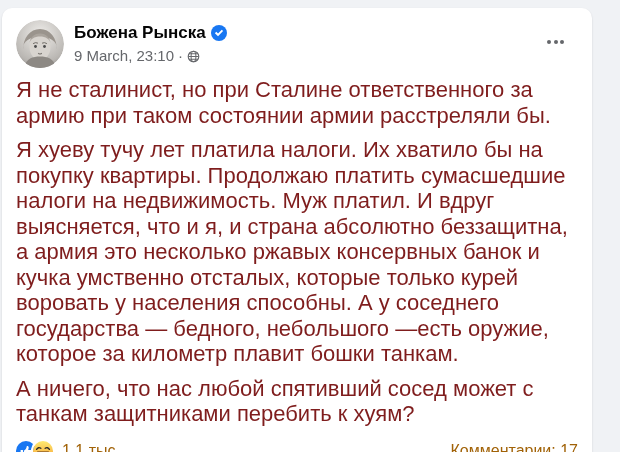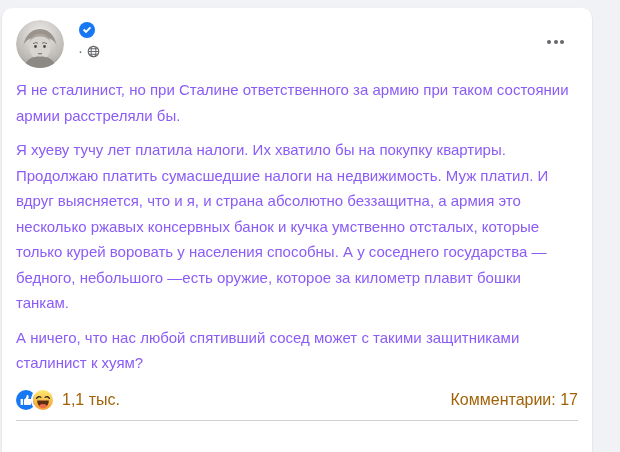--- a/index.html
+++ b/index.html
@@ -27,21 +27,21 @@
   .timestamp{color:#65676b;text-decoration:none;cursor:pointer;}
   .dot-sep{margin:0 4px;}
   .globe{display:inline-flex;margin-top:1px;}
   .menu-btn{
     position:absolute;right:22px;top:26px;border:none;background:transparent;
     padding:6px;cursor:pointer;border-radius:50%;
   }
   .dots{display:flex;gap:2.5px;}
   .dots i{width:4px;height:4px;border-radius:50%;background:#65676b;display:block;}
   
-  .post-text{padding:9px 14px 0 14px;font-size:15px;line-height:25.5px;color:#8b5cf6;}
+  .post-text{padding:9px 14px 0 14px;font-size:22px;line-height:25.5px;color:#7f1d1d;}
   .post-text p{margin:0 0 9px 0;}
   
   .footer{
     display:flex;justify-content:space-between;align-items:center;
     padding:5px 14px 10px 14px;color:#a16207;font-size:16px;
   }
   .reactions{display:flex;align-items:center;cursor:pointer;}
   .reaction{width:20px;height:20px;border-radius:50%;display:inline-flex;position:relative;}
   .reaction.like{z-index:1;}
   .reaction.haha{margin-left:-3px;z-index:2;box-shadow:0 0 0 2px #fff;}
@@ -73,28 +73,30 @@
           <circle cx="19.5" cy="26.5" r="1.4" fill="#4b4b4b"></circle>
           <circle cx="28.5" cy="26.5" r="1.4" fill="#4b4b4b"></circle>
           <path d="M17.4 23.4 q2.1-1.5 4.2-.4 M26.4 23 q2.1-1.1 4.2 .4" stroke="#6f6b66" stroke-width="1" fill="none" stroke-linecap="round"></path>
           <path d="M22.5 33.5 q1.5 1 3 0" stroke="#7e7a75" stroke-width="1.2" fill="none" stroke-linecap="round"></path>
           <path d="M8 48 C10 38 17 36.5 24 36.5 C31 36.5 38 38 40 48 Z" fill="#8d8984"></path>
         </svg>
       </div>
 
       <div class="author-block">
         <div class="author-line">
+          <span class="author-name">Божена Рынска</span>
           <span class="verified">
             <svg width="16" height="16" viewBox="0 0 16 16">
               <circle cx="8" cy="8" r="8" fill="#1877f2"></circle>
               <path d="M7.05 11.3 L3.9 8.2 L5.25 6.85 L7.05 8.6 L10.75 4.7 L12.1 6.05 Z" fill="#ffffff"></path>
             </svg>
           </span>
         </div>
         <div class="meta-line">
+          <a class="timestamp">9 March, 23:10</a>
           <span class="dot-sep">·</span>
           <span class="globe">
             <svg width="13" height="13" viewBox="0 0 14 14">
               <circle cx="7" cy="7" r="5.7" fill="none" stroke="#65676b" stroke-width="1.2"></circle>
               <ellipse cx="7" cy="7" rx="2.6" ry="5.7" fill="none" stroke="#65676b" stroke-width="1.1"></ellipse>
               <path d="M1.4 7 h11.2 M2.2 4 h9.6 M2.2 10 h9.6" stroke="#65676b" stroke-width="1.1" fill="none"></path>
             </svg>
           </span>
         </div>
       </div>
@@ -104,21 +106,21 @@
             <i></i>
             <i></i>
             <i></i>
           </span>
       </button>
     </header>
 
     <div class="post-text">
       <p>Я не сталинист, но при Сталине ответственного за армию при таком состоянии армии расстреляли бы.</p>
       <p>Я хуеву тучу лет платила налоги. Их хватило бы на покупку квартиры. Продолжаю платить сумасшедшие налоги на недвижимость. Муж платил. И вдруг выясняется, что и я, и страна абсолютно беззащитна, а армия это несколько ржавых консервных банок и кучка умственно отсталых, которые только курей воровать у населения способны. А у соседнего государства — бедного, небольшого —есть оружие, которое за километр плавит бошки танкам.</p>
-      <p>А ничего, что нас любой спятивший сосед может с такими защитниками сталинист к хуям?</p>
+      <p>А ничего, что нас любой спятивший сосед может с танкам защитниками перебить к хуям?</p>
     </div>
 
     <div class="footer">
       <div class="reactions">
         <span class="reaction like">
           <svg width="20" height="20" viewBox="0 0 20 20">
             <circle cx="10" cy="10" r="10" fill="#1877f2"></circle>
             <path d="M4.6 9.1 h2 a.5.5 0 0 1 .5 .5 v5 a.5.5 0 0 1-.5 .5 h-1.3 a.7.7 0 0 1-.7-.7 Z M8 14.9 V9.4 c1.3-.6 2.2-1.8 2.55-3.25 .12-.5 .25-1.05 .85-1.05 .75 0 1.3 .65 1.3 1.5 0 .75-.25 1.6-.55 2.3 h2.5 c.65 0 1.15 .6 1.05 1.25 l-.55 3.5 c-.1 .8-.75 1.25-1.4 1.25 H9.6 c-.55 0-1.1-.1-1.6-.35 Z" fill="#ffffff"></path>
           </svg>
         </span>

